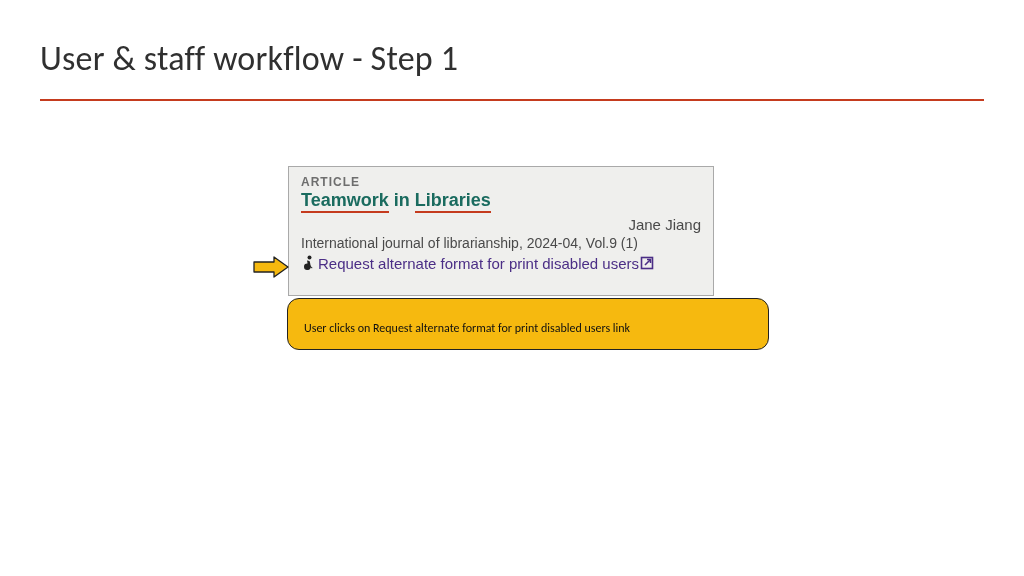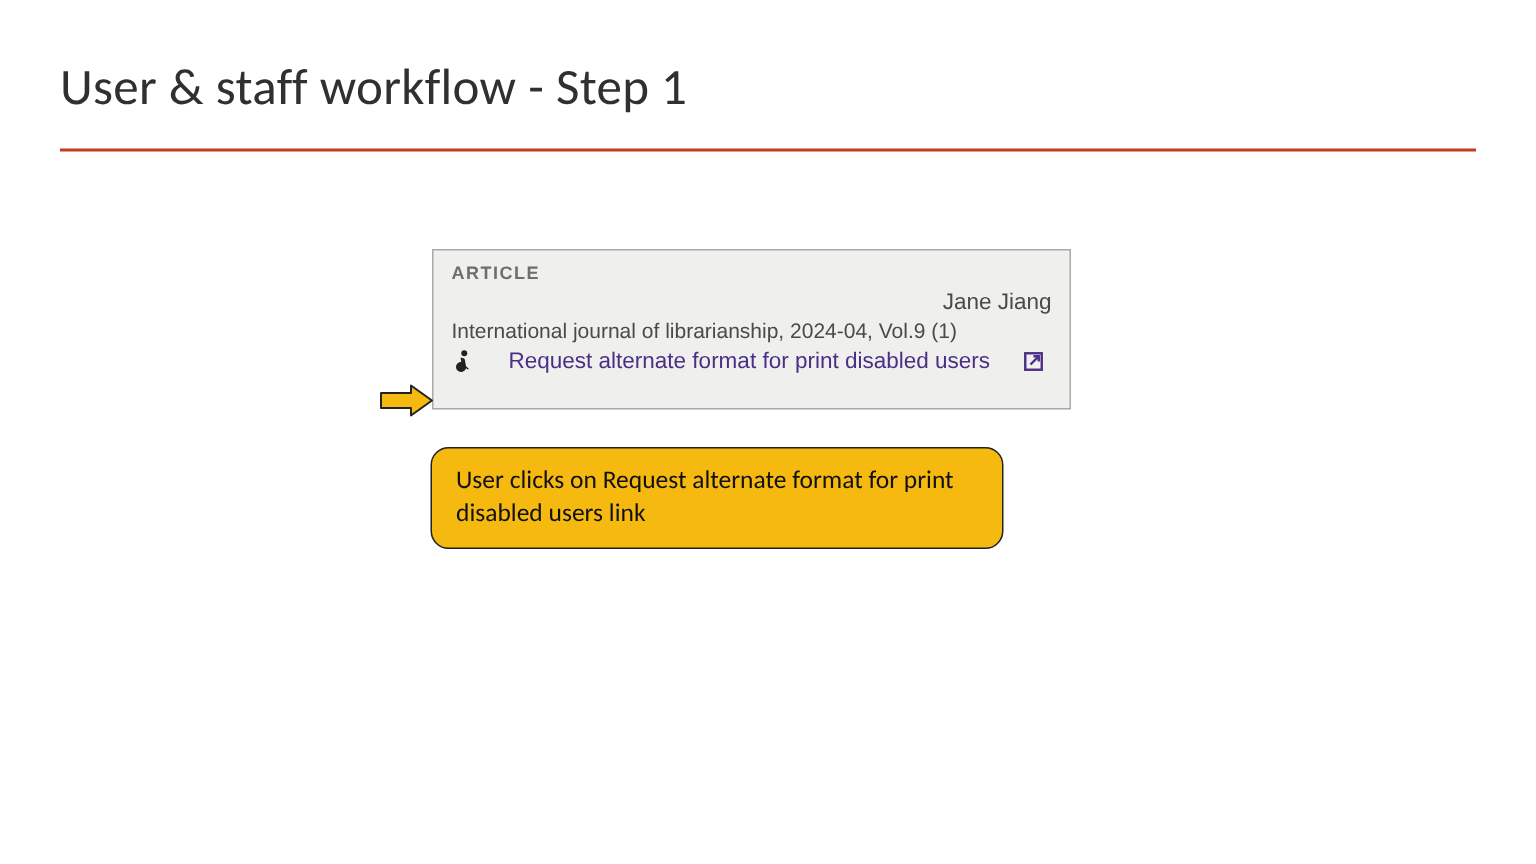--- a/index.html
+++ b/index.html
@@ -66,21 +66,21 @@
     margin-top: 2px;
     font-size: 14px;
     color: #4a4a4a;
   }
   .card .link-row {
     margin-top: 4px;
     font-size: 15px;
     color: #4b2e86;
     display: flex;
     align-items: center;
-    gap: 22px;
+    gap: 1px;
   }
   .card .link-row .acc-icon {
     width: 16px; height: 16px;
     flex: 0 0 auto;
     display: inline-block;
   }
   .card .link-row .link-text {
     color: #4b2e86;
   }
   .card .link-row .ext-icon {
@@ -91,41 +91,46 @@
 
   .arrow {
     position: absolute;
     left: 252px; top: 256px;
     width: 38px; height: 22px;
   }
 
   .callout {
     position: absolute;
     left: 287px; top: 298px;
-    width: 382px;
+    width: 482px;
     background: #f6b90f;
     border: 1.5px solid #222;
     border-radius: 12px;
-    padding: 10px 16px 12px 16px;
-    font-size: 17px;
+    padding: 22px 16px 12px 16px;
+    font-size: 12px;
     color: #111;
     line-height: 1.3;
   }
 </style>
 </head>
 <body>
 
 <div class="slide">
 
   <div class="title-wrap">
     <div class="title">User &amp; staff workflow - Step 1</div>
   </div>
 
   <div class="card">
     <div class="type-label">ARTICLE</div>
+    <div class="article-title">
+      <span class="kw">Teamwork</span>
+      <span>in</span>
+      <span class="kw">Libraries</span>
+    </div>
     <div class="author">Jane Jiang</div>
     <div class="source">International journal of librarianship, 2024-04, Vol.9 (1)</div>
     <div class="link-row">
       <span class="acc-icon">
         <svg viewBox="0 0 16 16" width="16" height="16">
           <circle cx="8.5" cy="2.5" r="2" fill="#222"></circle>
           <path d="M6 5.5 C6 5.5 6.5 7.5 6.5 8.5 C6.5 9.5 5.8 9.8 5.2 9 C3.5 10 3.3 13 5.3 14.2 C7 15.2 9.2 14.2 9.6 12.3 L11 13.5 L11.5 12.8 L9.5 11 C9.5 9.5 9 7.5 8.8 6.5 C8.6 5.5 6 5.5 6 5.5 Z" fill="#222"></path>
           <circle cx="6.3" cy="11.7" r="2.6" fill="none" stroke="#222" stroke-width="1.4"></circle>
         </svg>
       </span>

